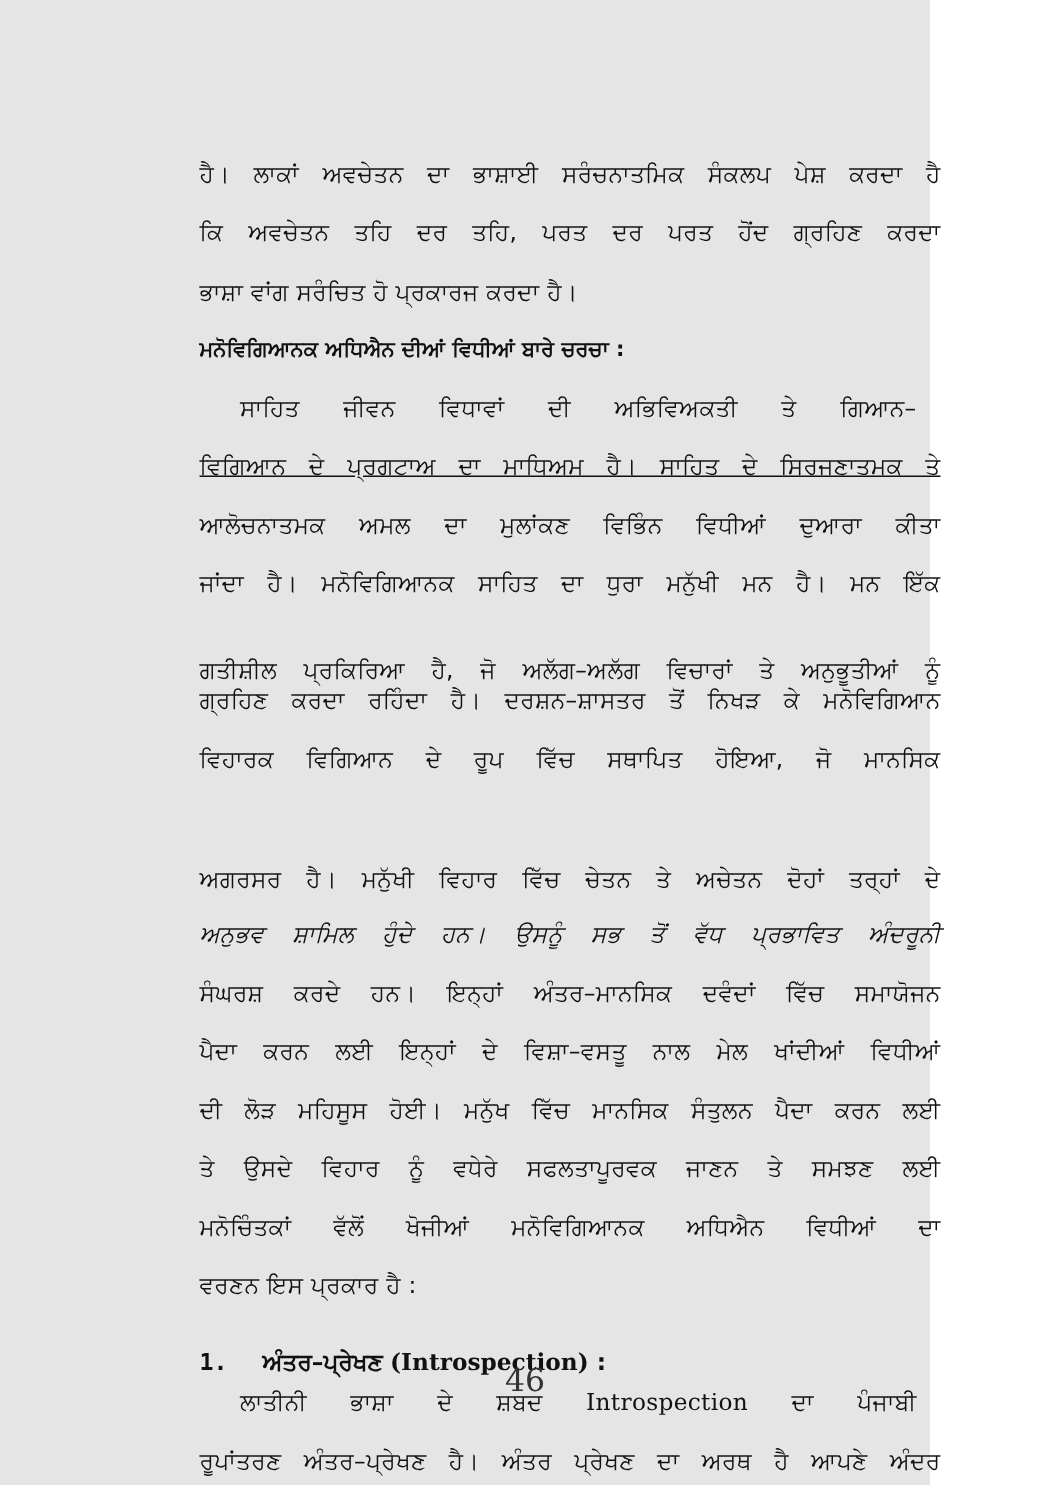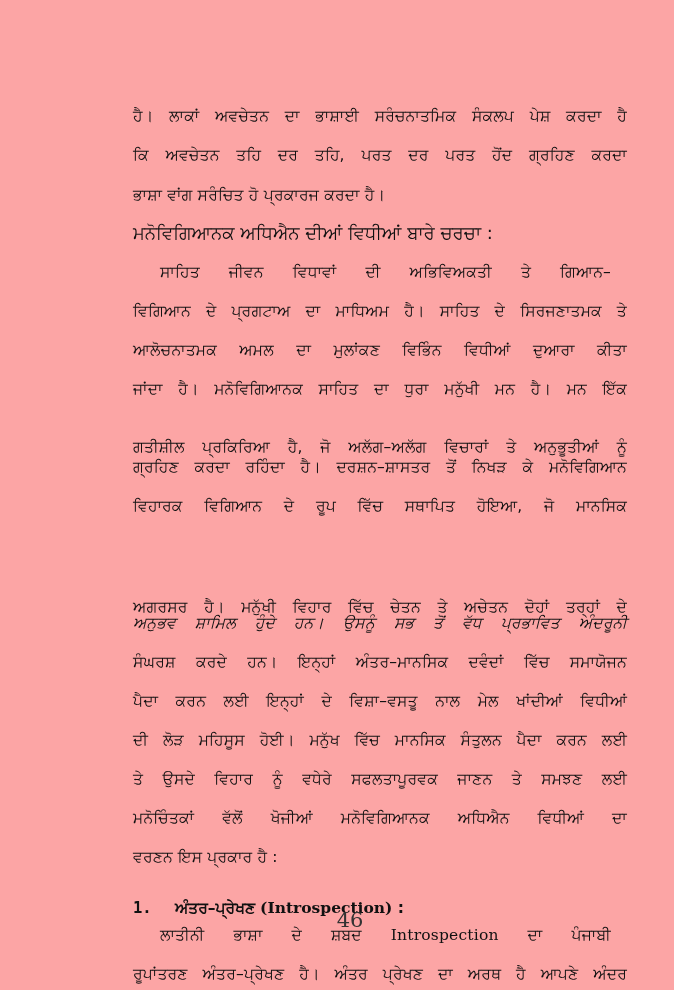--- a/index.html
+++ b/index.html
@@ -12,23 +12,23 @@
       height: 990px;
       position: relative;
       overflow: hidden;
       font-family: "DejaVu Sans", "Liberation Sans", sans-serif;
       color: #111111;
     }
     .page {
       position: absolute;
       left: 0;
       top: 0;
-      width: 674px;
+      width: 620px;
       height: 990px;
-      background: #fca5a5;
+      background: #e5e5e5;
     }
     .line {
       position: absolute;
       left: 133px;
       width: 494px;
       height: 30px;
       font-size: 15.5px;
       line-height: 30px;
       white-space: nowrap;
       text-align: justify;
@@ -38,23 +38,23 @@
     .line.last {
       text-align-last: left;
     }
     .line.indent {
       left: 160px;
       width: 451px;
     }
     .heading {
       position: absolute;
       left: 133px;
-      font-size: 18px;
+      font-size: 14px;
       line-height: 30px;
-      font-weight: normal;
+      font-weight: bold;
       white-space: nowrap;
     }
     .numbered {
       position: absolute;
       left: 133px;
       font-size: 15.5px;
       line-height: 30px;
       white-space: nowrap;
     }
     .numbered .num {
@@ -89,27 +89,27 @@
 
 <div class="page">
 
   <div class="line" style="top:101px;">ਹੈ। ਲਾਕਾਂ ਅਵਚੇਤਨ ਦਾ ਭਾਸ਼ਾਈ ਸਰੰਚਨਾਤਮਿਕ ਸੰਕਲਪ ਪੇਸ਼ ਕਰਦਾ ਹੈ</div>
   <div class="line" style="top:140px;">ਕਿ ਅਵਚੇਤਨ ਤਹਿ ਦਰ ਤਹਿ, ਪਰਤ ਦਰ ਪਰਤ ਹੋਂਦ ਗ੍ਰਹਿਣ ਕਰਦਾ</div>
   <div class="line last" style="top:180px;">ਭਾਸ਼ਾ ਵਾਂਗ ਸਰੰਚਿਤ ਹੋ ਪ੍ਰਕਾਰਜ ਕਰਦਾ ਹੈ।</div>
 
   <div class="heading" style="top:218px;">ਮਨੋਵਿਗਿਆਨਕ ਅਧਿਐਨ ਦੀਆਂ ਵਿਧੀਆਂ ਬਾਰੇ ਚਰਚਾ :</div>
 
   <div class="line indent" style="top:257px;">ਸਾਹਿਤ ਜੀਵਨ ਵਿਧਾਵਾਂ ਦੀ ਅਭਿਵਿਅਕਤੀ ਤੇ ਗਿਆਨ–</div>
-  <div class="line" style="top:296px;">ਵਿਗਿਆਨ ਦੇ ਪ੍ਰਗਟਾਅ ਦਾ ਮਾਧਿਅਮ ਹੈ। ਸਾਹਿਤ ਦੇ ਸਿਰਜਣਾਤਮਕ ਤੇ</div>
+  <div class="line" style="top:296px;text-decoration:underline;">ਵਿਗਿਆਨ ਦੇ ਪ੍ਰਗਟਾਅ ਦਾ ਮਾਧਿਅਮ ਹੈ। ਸਾਹਿਤ ਦੇ ਸਿਰਜਣਾਤਮਕ ਤੇ</div>
   <div class="line" style="top:335px;">ਆਲੋਚਨਾਤਮਕ ਅਮਲ ਦਾ ਮੁਲਾਂਕਣ ਵਿਭਿੰਨ ਵਿਧੀਆਂ ਦੁਆਰਾ ਕੀਤਾ</div>
   <div class="line" style="top:374px;">ਜਾਂਦਾ ਹੈ। ਮਨੋਵਿਗਿਆਨਕ ਸਾਹਿਤ ਦਾ ਧੁਰਾ ਮਨੁੱਖੀ ਮਨ ਹੈ। ਮਨ ਇੱਕ</div>
   <div class="line" style="top:432px;">ਗਤੀਸ਼ੀਲ ਪ੍ਰਕਿਰਿਆ ਹੈ, ਜੋ ਅਲੱਗ–ਅਲੱਗ ਵਿਚਾਰਾਂ ਤੇ ਅਨੁਭੂਤੀਆਂ ਨੂੰ</div>
   <div class="line" style="top:491px;">ਵਿਹਾਰਕ ਵਿਗਿਆਨ ਦੇ ਰੂਪ ਵਿੱਚ ਸਥਾਪਿਤ ਹੋਇਆ, ਜੋ ਮਾਨਸਿਕ</div>
   <div class="line" style="top:452px;">ਗ੍ਰਹਿਣ ਕਰਦਾ ਰਹਿੰਦਾ ਹੈ। ਦਰਸ਼ਨ–ਸ਼ਾਸਤਰ ਤੋਂ ਨਿਖੜ ਕੇ ਮਨੋਵਿਗਿਆਨ</div>
-  <div class="line" style="top:592px;">ਅਗਰਸਰ ਹੈ। ਮਨੁੱਖੀ ਵਿਹਾਰ ਵਿੱਚ ਚੇਤਨ ਤੇ ਅਚੇਤਨ ਦੋਹਾਂ ਤਰ੍ਹਾਂ ਦੇ</div>
+  <div class="line" style="top:571px;">ਅਗਰਸਰ ਹੈ। ਮਨੁੱਖੀ ਵਿਹਾਰ ਵਿੱਚ ਚੇਤਨ ਤੇ ਅਚੇਤਨ ਦੋਹਾਂ ਤਰ੍ਹਾਂ ਦੇ</div>
   <div class="line" style="top:608px;font-style:italic;">ਅਨੁਭਵ ਸ਼ਾਮਿਲ ਹੁੰਦੇ ਹਨ। ਉਸਨੂੰ ਸਭ ਤੋਂ ਵੱਧ ਪ੍ਰਭਾਵਿਤ ਅੰਦਰੂਨੀ</div>
   <div class="line" style="top:647px;">ਸੰਘਰਸ਼ ਕਰਦੇ ਹਨ। ਇਨ੍ਹਾਂ ਅੰਤਰ–ਮਾਨਸਿਕ ਦਵੰਦਾਂ ਵਿੱਚ ਸਮਾਯੋਜਨ</div>
   <div class="line" style="top:686px;">ਪੈਦਾ ਕਰਨ ਲਈ ਇਨ੍ਹਾਂ ਦੇ ਵਿਸ਼ਾ–ਵਸਤੂ ਨਾਲ ਮੇਲ ਖਾਂਦੀਆਂ ਵਿਧੀਆਂ</div>
   <div class="line" style="top:725px;">ਦੀ ਲੋੜ ਮਹਿਸੂਸ ਹੋਈ। ਮਨੁੱਖ ਵਿੱਚ ਮਾਨਸਿਕ ਸੰਤੁਲਨ ਪੈਦਾ ਕਰਨ ਲਈ</div>
   <div class="line" style="top:764px;">ਤੇ ਉਸਦੇ ਵਿਹਾਰ ਨੂੰ ਵਧੇਰੇ ਸਫਲਤਾਪੂਰਵਕ ਜਾਣਨ ਤੇ ਸਮਝਣ ਲਈ</div>
   <div class="line" style="top:803px;">ਮਨੋਚਿੰਤਕਾਂ ਵੱਲੋਂ ਖੋਜੀਆਂ ਮਨੋਵਿਗਿਆਨਕ ਅਧਿਐਨ ਵਿਧੀਆਂ ਦਾ</div>
   <div class="line last" style="top:842px;">ਵਰਣਨ ਇਸ ਪ੍ਰਕਾਰ ਹੈ :</div>
 
   <div class="numbered" style="top:881px;margin-top:12px;">
     <span class="num">1.</span><span class="title">ਅੰਤਰ–ਪ੍ਰੇਖਣ</span>

